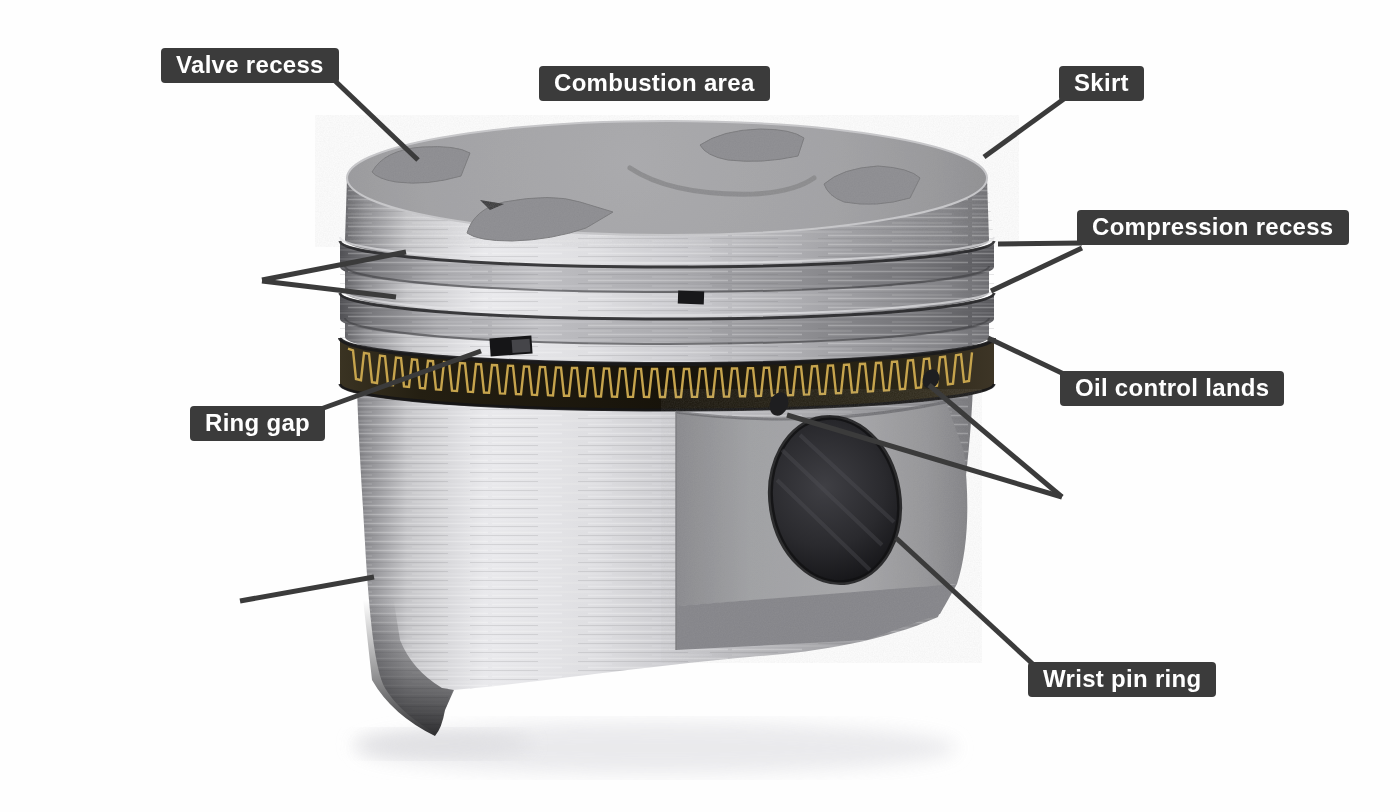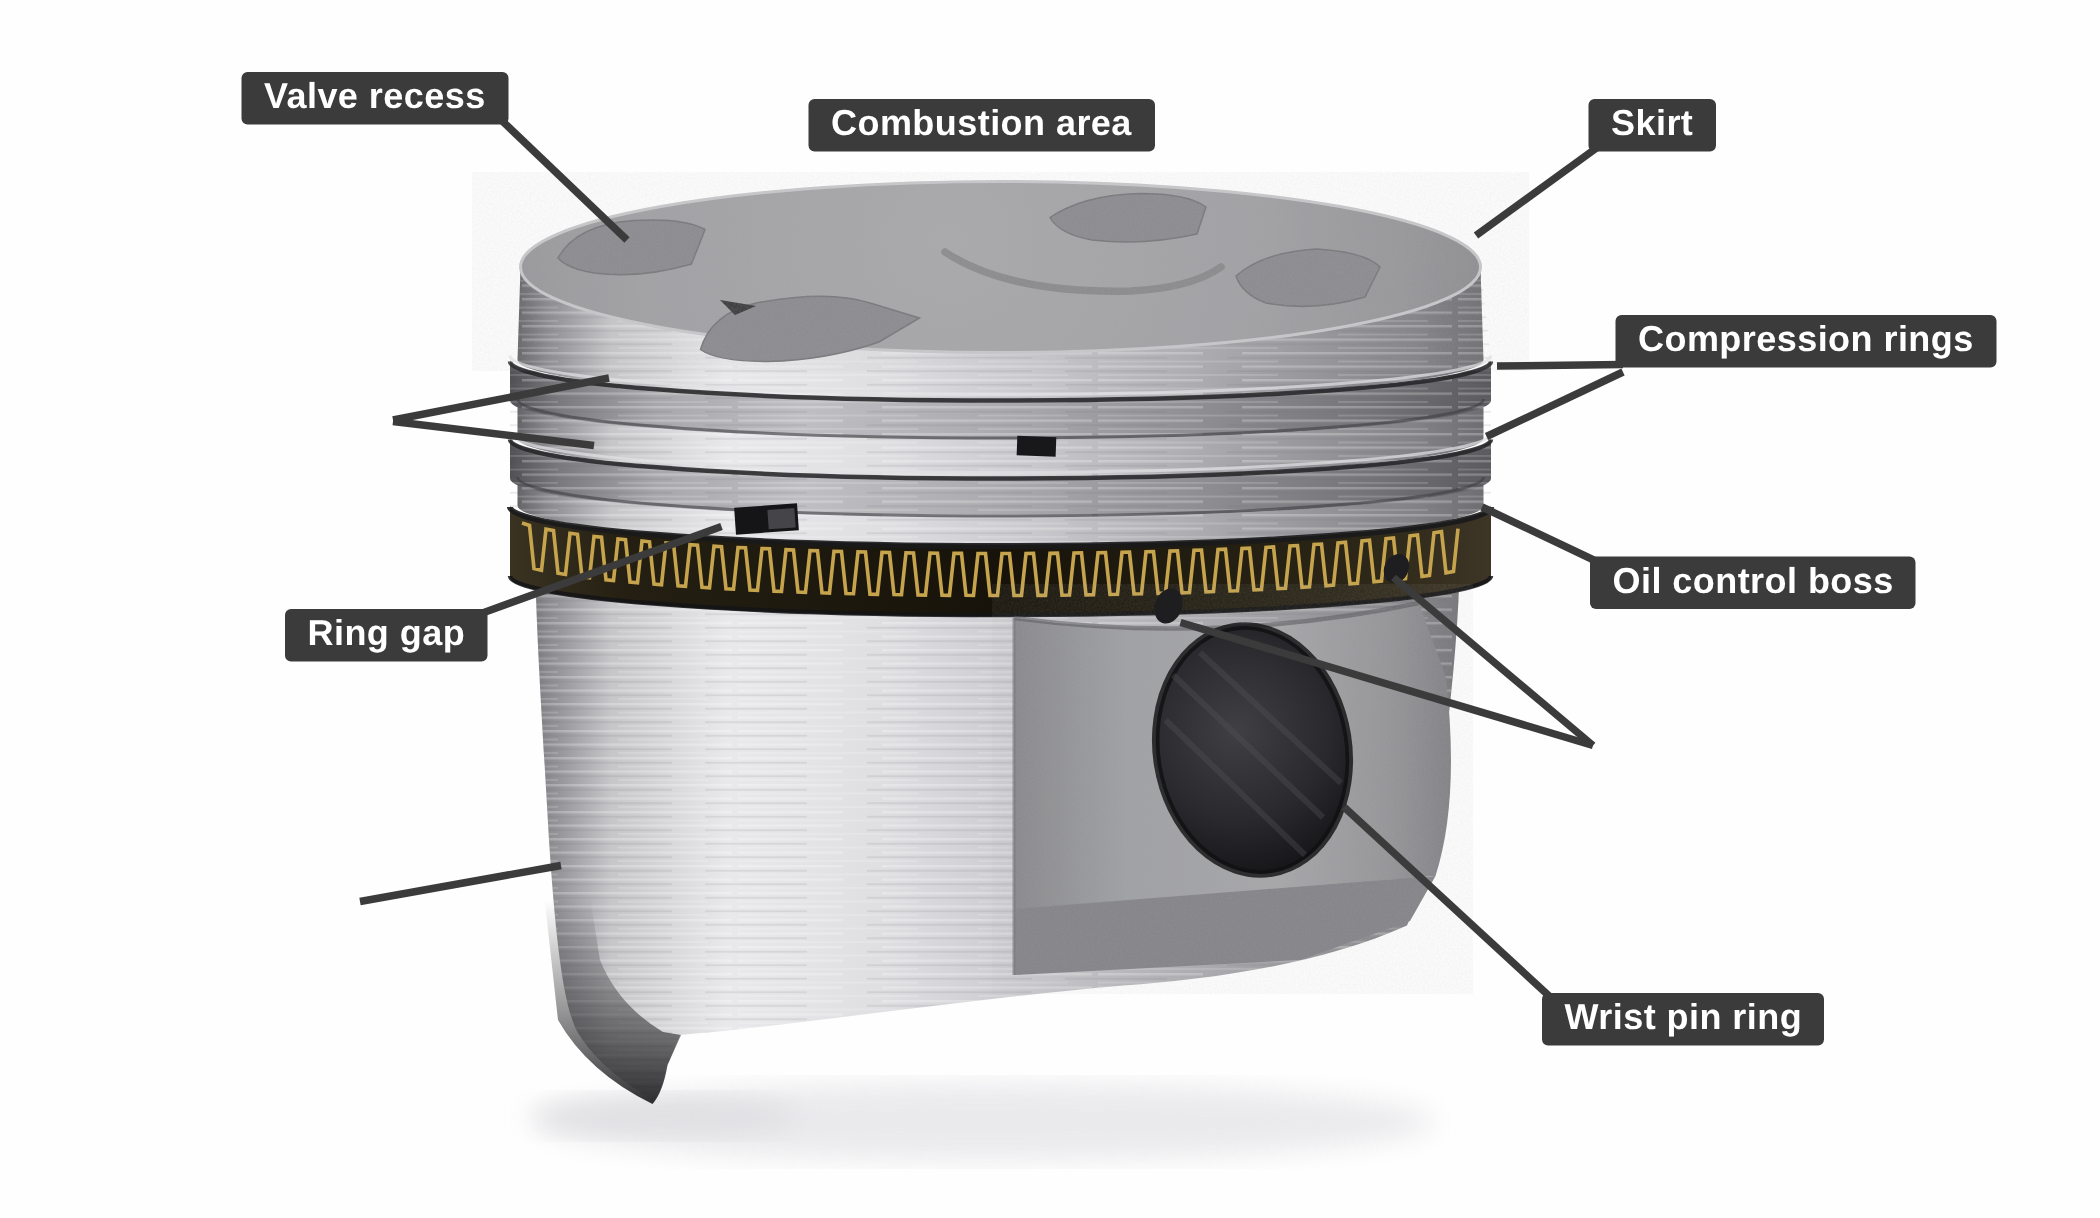--- a/index.html
+++ b/index.html
@@ -197,18 +197,18 @@
     <line x1="1050" y1="497" x2="917" y2="385"></line>
     <line x1="1050" y1="497" x2="775" y2="415"></line>
     <line x1="228" y1="601" x2="362" y2="577"></line>
     <line x1="1024" y1="667" x2="884" y2="538"></line>
   </g>
 </svg>
 
 <div class="label" style="left:149px;top:48px">Valve recess</div>
 <div class="label" style="left:527px;top:66px">Combustion area</div>
 <div class="label" style="left:1047px;top:66px">Skirt</div>
-<div class="label" style="left:1065px;top:210px">Compression rings</div>
+<div class="label" style="left:1065px;top:210px">Compression recess</div>
 <div class="label" style="left:178px;top:406px">Ring gap</div>
-<div class="label" style="left:1048px;top:371px">Oil control boss</div>
+<div class="label" style="left:1048px;top:371px">Oil control lands</div>
 <div class="label" style="left:1016px;top:662px">Wrist pin ring</div>
 
 </div>
 
 </body></html>

